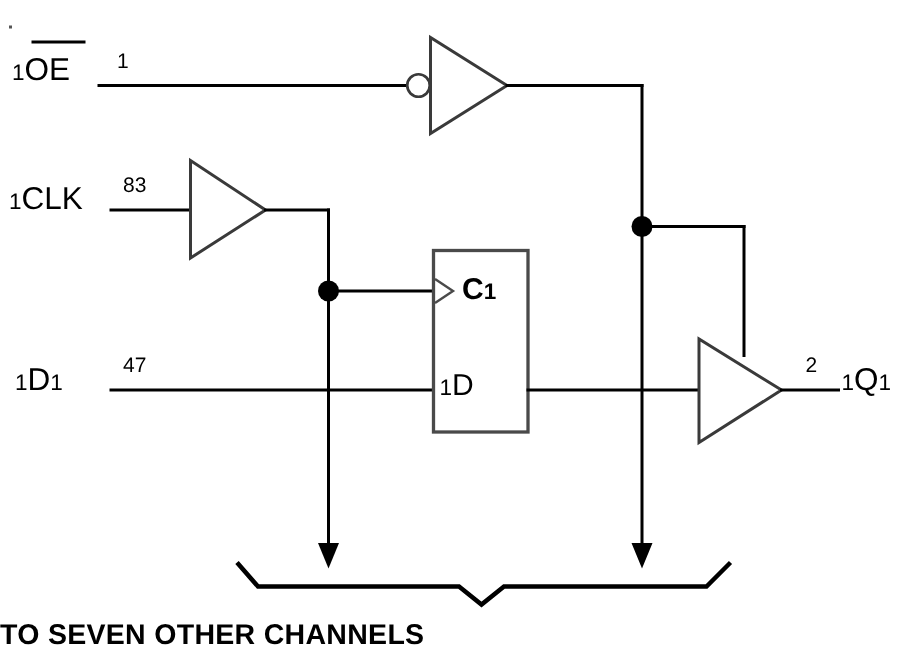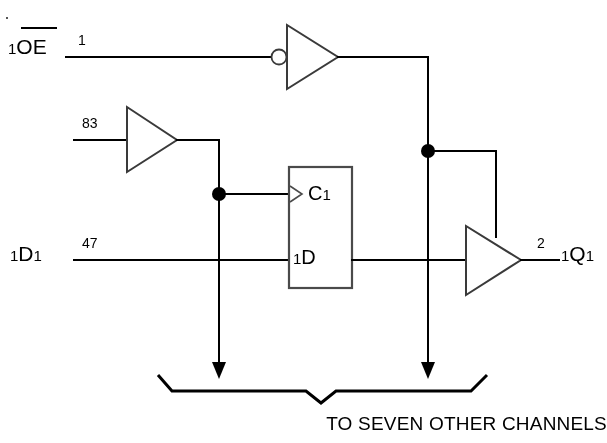--- a/index.html
+++ b/index.html
@@ -139,38 +139,41 @@
 
     <polyline class="bracket" points="158,371 172,387 306,387 321,399 336,387 471,387 487,371"></polyline>
   </svg>
 
   <div style="position:absolute; left:8px; top:31px; white-space:nowrap;">
     <span class="lbl-port-small" style="font-size:15px;">1</span><span class="lbl-port" style="font-size:21px;">OE</span>
   </div>
 
   <div class="lbl-pin" style="position:absolute; left:78px; top:28px;">1</div>
 
+  <div style="position:absolute; left:6px; top:117px; white-space:nowrap;">
+    <span style="font-size:15px;">1</span><span style="font-size:21px;">CLK</span>
+  </div>
 
   <div class="lbl-pin" style="position:absolute; left:82px; top:111px;">83</div>
 
   <div style="position:absolute; left:10px; top:238px; white-space:nowrap;">
     <span style="font-size:15px;">1</span><span style="font-size:21px;">D</span><span style="font-size:15px;">1</span>
   </div>
 
   <div class="lbl-pin" style="position:absolute; left:82px; top:231px;text-align:center;">47</div>
 
   <div style="position:absolute; left:561px; top:238px; white-space:nowrap;">
     <span style="font-size:15px;">1</span><span style="font-size:21px;">Q</span><span style="font-size:15px;">1</span>
   </div>
 
   <div class="lbl-pin" style="position:absolute; left:537px; top:231px;">2</div>
 
-  <div style="position:absolute; left:308px; top:178px; white-space:nowrap;">
+  <div style="position:absolute; left:308px; top:178px; white-space:nowrap;font-weight:bold;">
     <span style="font-size:20px;">C</span><span style="font-size:15px;">1</span>
   </div>
 
   <div style="position:absolute; left:293px; top:242px; white-space:nowrap;text-align:right;">
     <span style="font-size:15px;">1</span><span style="font-size:20px;">D</span>
   </div>
 
-  <div class="lbl-caption" style="position:absolute; left:0; top:409px; width:607px; text-align:right;">TO SEVEN OTHER CHANNELS</div>
+  <div class="lbl-caption" style="position:absolute; left:0; top:409px; width:607px; text-align:left;font-weight:bold;">TO SEVEN OTHER CHANNELS</div>
 
 </div>
 
 </body></html>

